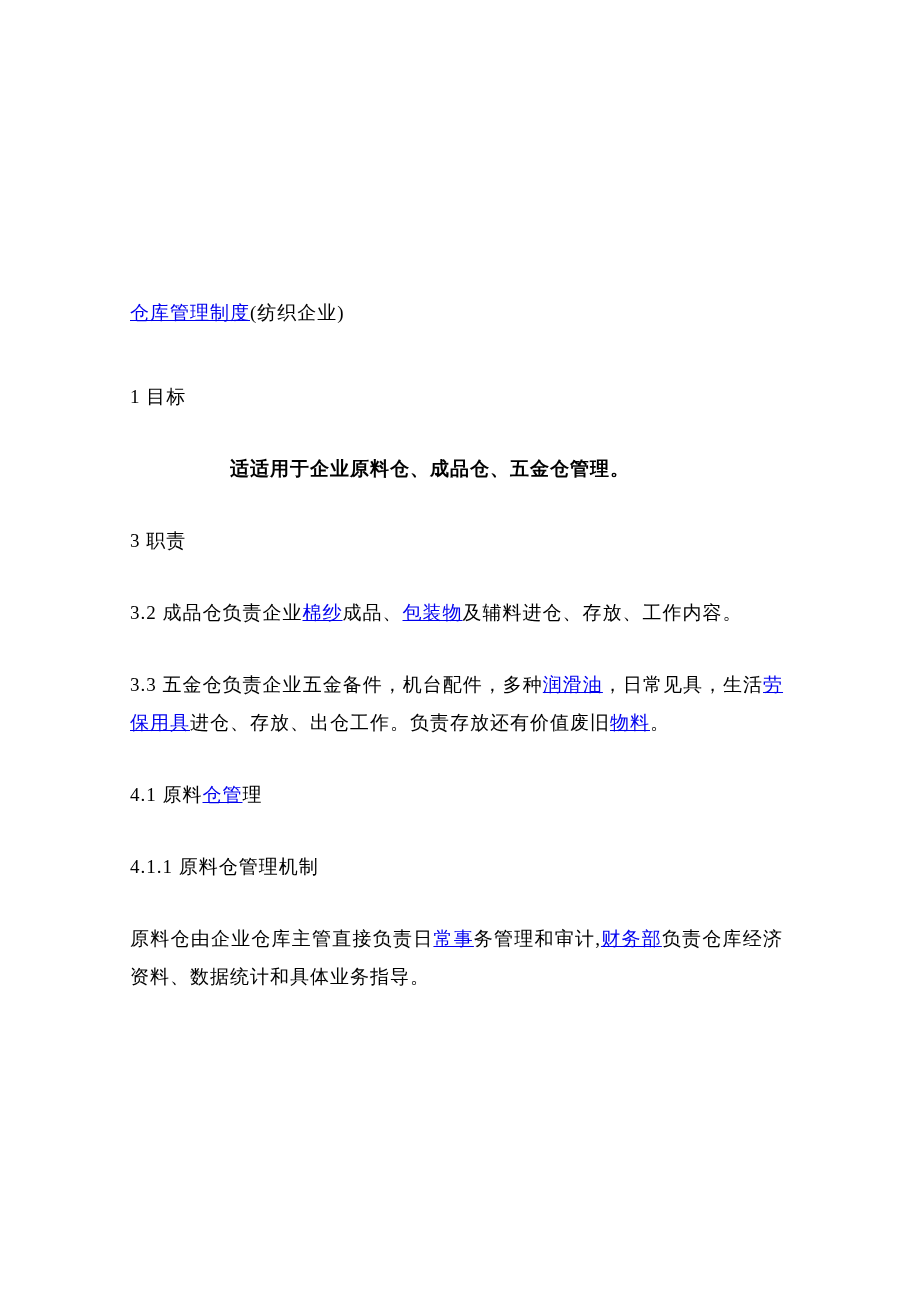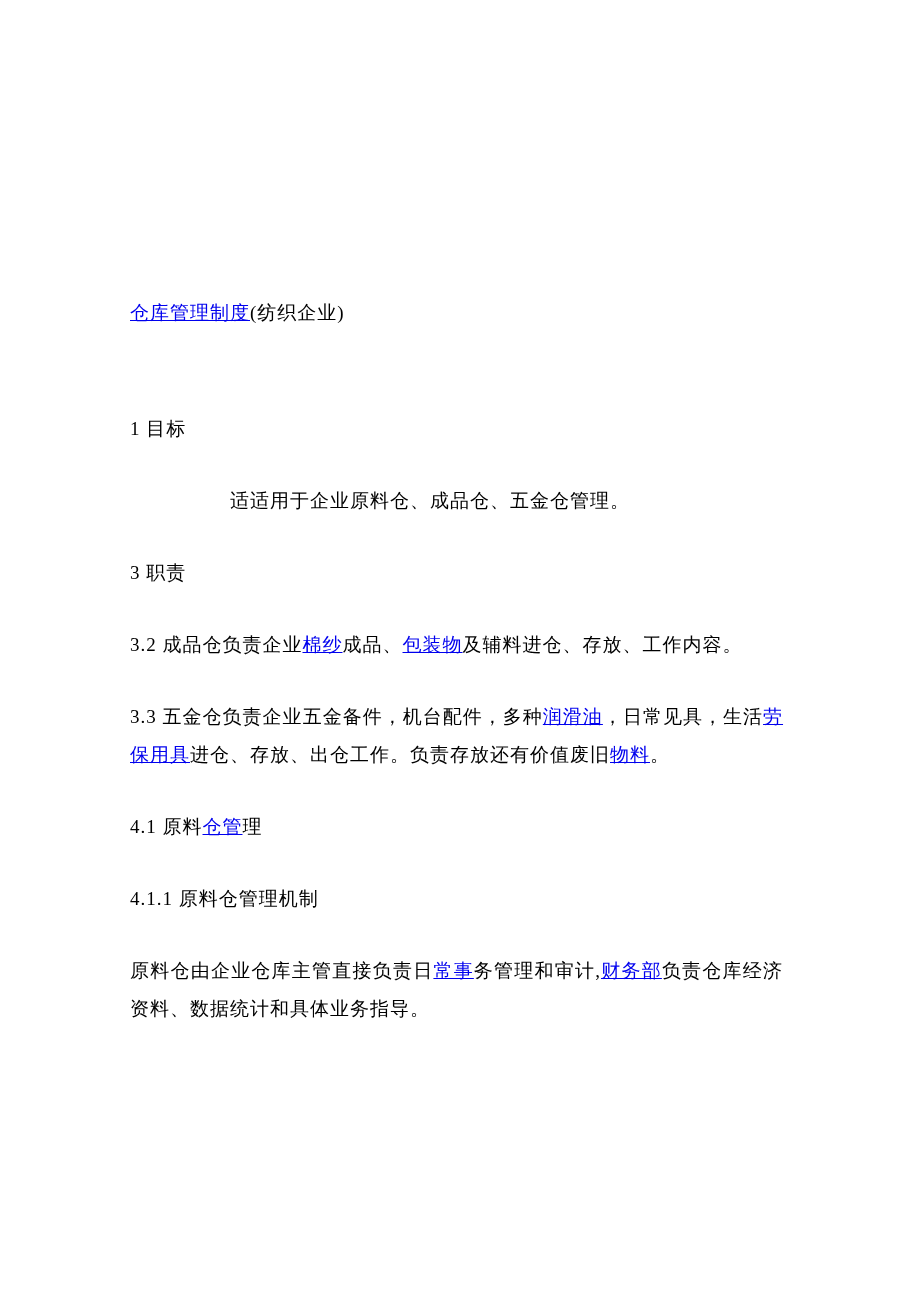--- a/index.html
+++ b/index.html
@@ -8,37 +8,38 @@
     background: #ffffff;
     font-family: "SimSun", "宋体", serif;
     width: 920px;
   }
   .page {
     padding: 300px 130px 100px 130px;
     box-sizing: border-box;
   }
   .title-line {
     font-size: 19px;
-    margin-bottom: 84px;
+    margin-bottom: 52px;
     letter-spacing: 1px;
   }
   .link {
     color: #0000ee;
     text-decoration: underline;
   }
   .para {
     font-size: 19px;
     color: #000000;
     line-height: 2.0;
     margin: 0 7px 34px 0;
     letter-spacing: 1px;
     text-align: justify;
   }
   .indent {
     padding-left: 100px;
+    font-weight: bold;
   }
 </style>
 </head>
 <body>
 
 <div class="page">
 
   <div class="title-line">
     <span class="link">仓库管理制度</span><span>(纺织企业)</span>
   </div>

